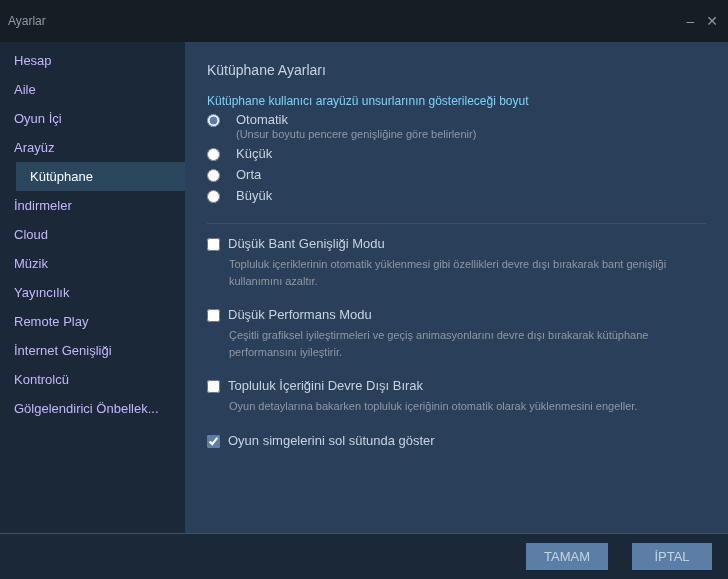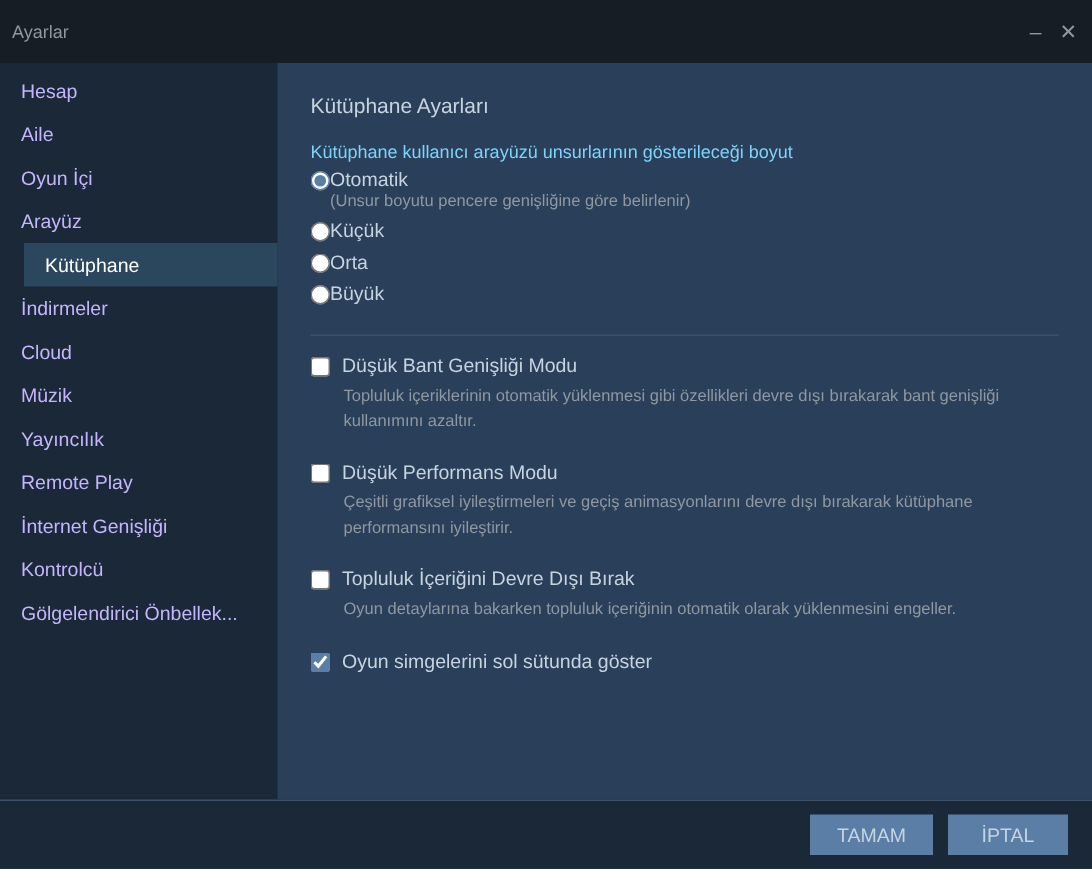--- a/index.html
+++ b/index.html
@@ -81,21 +81,21 @@
       color: #7dd3fc;
       margin-bottom: 4px;
     }
     .radio-group {
       margin-bottom: 20px;
     }
     .radio-item {
       display: flex;
       align-items: flex-start;
       margin-bottom: 6px;
-      gap: 0;
+      gap: 16px;
     }
     .radio-item input[type=radio] {
       margin-top: 2px;
       accent-color: #5b7ea6;
       cursor: pointer;
     }
     .radio-label {
       font-size: 13px;
       color: #c6d4df;
     }
@@ -140,21 +140,21 @@
       line-height: 1.5;
       padding-left: 22px;
     }
     .footer {
       background: #1b2838;
       height: 46px;
       display: flex;
       align-items: center;
       justify-content: flex-end;
       padding: 0 16px;
-      gap: 10px;
+      gap: 24px;
       flex-shrink: 0;
       border-top: 1px solid #3d5068;
     }
     .footer-btn {
       padding: 6px 18px;
       font-size: 13px;
       cursor: pointer;
       border: none;
       background: #5b7ea6;
       color: #c6d4df;

